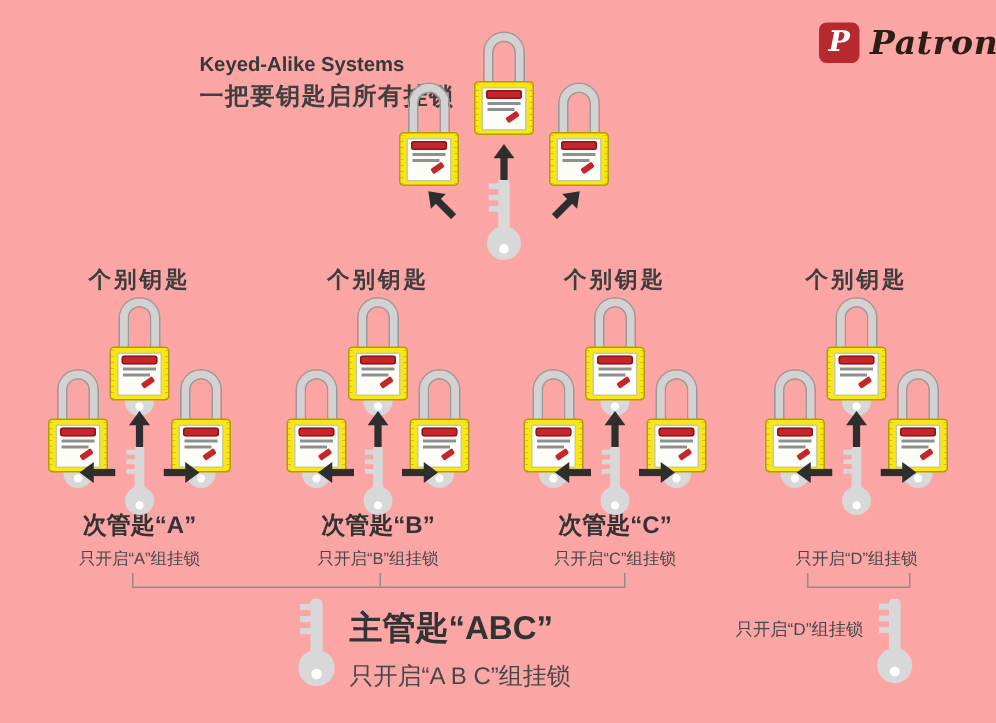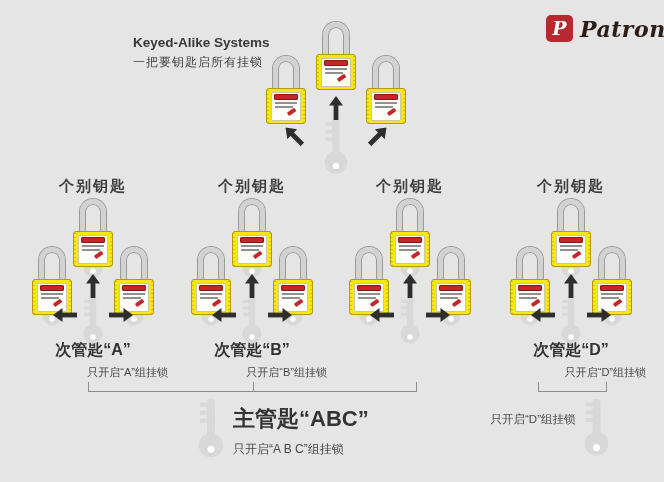--- a/index.html
+++ b/index.html
@@ -1,22 +1,22 @@
 <!DOCTYPE html>
 <html><head>
 <meta charset="utf-8">
 <style>
   html,body{margin:0;padding:0;background:#fff;}
-  .stage{position:relative;width:664px;height:482px;background:#e5e5e5;overflow:hidden;
+  .stage{position:relative;width:664px;height:482px;background:#fca5a5;overflow:hidden;
          font-family:"Liberation Sans","DejaVu Sans",sans-serif;color:#3a3a3a;}
   .abs{position:absolute;}
 
   
   .title-en{left:133px;top:35px;font-size:13.5px;font-weight:bold;color:#383838;}
-  .title-zh{left:133px;top:54px;font-size:12px;color:#3f3f3f;letter-spacing:1px;}
+  .title-zh{left:133px;top:54px;font-size:16px;color:#3f3f3f;letter-spacing:1px;font-weight:bold;}
   .logo{left:546px;top:15px;display:flex;align-items:center;gap:7px;}
   .logo-mark{width:27px;height:27px;background:#b5292f;border-radius:5px;display:flex;
              align-items:center;justify-content:center;color:#fff;
              font-family:"DejaVu Serif","Liberation Serif",serif;font-style:italic;
              font-weight:bold;font-size:19px;line-height:1;}
   .logo-name{font-family:"DejaVu Serif","Liberation Serif",serif;font-weight:bold;
              font-style:italic;font-size:22px;color:#2c1d15;letter-spacing:0.5px;}
 
   
   .padlock{position:absolute;width:40px;height:68px;z-index:2;}
@@ -48,40 +48,40 @@
   
   .group{position:absolute;top:177px;width:150px;height:205px;text-decoration:underline;}
   .group-header{position:absolute;top:0;left:0;right:0;text-align:center;font-size:15px;
            font-weight:bold;color:#3d3d3d;letter-spacing:2px;}
   .p-center{left:55px;top:22px;}  .p-left{left:14px;top:70px;}  .p-right{left:96px;top:70px;}
   .k-center{left:64px;top:53px;}  .k-left{left:23px;top:101px;} .k-right{left:105px;top:101px;}
   .k-sub{left:64px;top:119px;}
   .a-up{left:68px;top:97px;}  .a-left{left:40px;top:126px;}  .a-right{left:96px;top:126px;}
   .sub-label{position:absolute;top:163px;left:0;right:0;text-align:center;font-size:16px;
            font-weight:bold;color:#333;}
-  .sub-note{position:absolute;top:188px;left:0;right:0;text-align:right;font-size:11px;
+  .sub-note{position:absolute;top:188px;left:0;right:0;text-align:center;font-size:11px;
            color:#474747;}
 
   
   .top-group{position:absolute;left:261px;top:12px;width:150px;height:168px;}
   .p-top-c{left:55px;top:10px;} .p-top-l{left:5px;top:44px;} .p-top-r{left:105px;top:44px;}
   .a-top-up{left:68px;top:84px;}
   .a-top-ul{left:26px;top:112px;} .a-top-ur{left:110px;top:112px;}
   .k-top{left:62px;top:106px;}
 
   
   .bracket{position:absolute;height:9px;border-bottom:1px solid #8c8c8c;}
   .bracket .tick{position:absolute;bottom:0;width:1px;height:9px;background:#8c8c8c;}
   .t0{left:0;} .t50{left:50%;} .t100{right:0;}
   #bracket-abc{left:88px;top:382px;width:329px;}
   #bracket-d{left:538px;top:382px;width:69px;}
 
   
   .master-label{font-size:22px;font-weight:bold;color:#333;}
-  .master-note{font-size:12px;color:#474747;margin-top:7px;}
+  .master-note{font-size:16px;color:#474747;margin-top:7px;}
   #master-abc-text{left:233px;top:404px;}
   #master-abc-key{left:197px;top:398px;}
   #master-d-text{left:478px;top:406px;width:110px;text-align:center;}
   #master-d-text .master-note{font-size:11.5px;margin-top:6px;}
   #master-d-key{left:583px;top:398px;}
 </style>
 </head>
 <body>
 
 <svg width="0" height="0" style="position:absolute" aria-hidden="true">
@@ -327,20 +327,22 @@
       </svg>
     <svg class="arrow a-left rot-l" width="14" height="24">
         <use href="#arrow-shape"></use>
       </svg>
     <svg class="arrow a-right rot-r" width="14" height="24">
         <use href="#arrow-shape"></use>
       </svg>
     <svg class="key k-sub" width="22" height="48">
         <use href="#key-shape"></use>
       </svg>
+    <div class="sub-label">次管匙“C”</div>
+    <div class="sub-note">只开启“C”组挂锁</div>
   </div>
 
   <div class="group" style="left:496px">
     <div class="group-header">个别钥匙</div>
     <svg class="key k-center" width="22" height="48">
         <use href="#key-shape"></use>
       </svg>
     <svg class="key k-left" width="22" height="48">
         <use href="#key-shape"></use>
       </svg>
@@ -385,21 +387,20 @@
       </svg>
     <svg class="arrow a-left rot-l" width="14" height="24">
         <use href="#arrow-shape"></use>
       </svg>
     <svg class="arrow a-right rot-r" width="14" height="24">
         <use href="#arrow-shape"></use>
       </svg>
     <svg class="key k-sub" width="22" height="48">
         <use href="#key-shape"></use>
       </svg>
-    <div class="sub-label">次管匙“D”</div>
     <div class="sub-note">只开启“D”组挂锁</div>
   </div>
 
   <div class="bracket" id="bracket-abc">
     <span class="tick t0"></span>
     <span class="tick t50"></span>
     <span class="tick t100"></span>
   </div>
   <div class="bracket" id="bracket-d">
     <span class="tick t0"></span>

